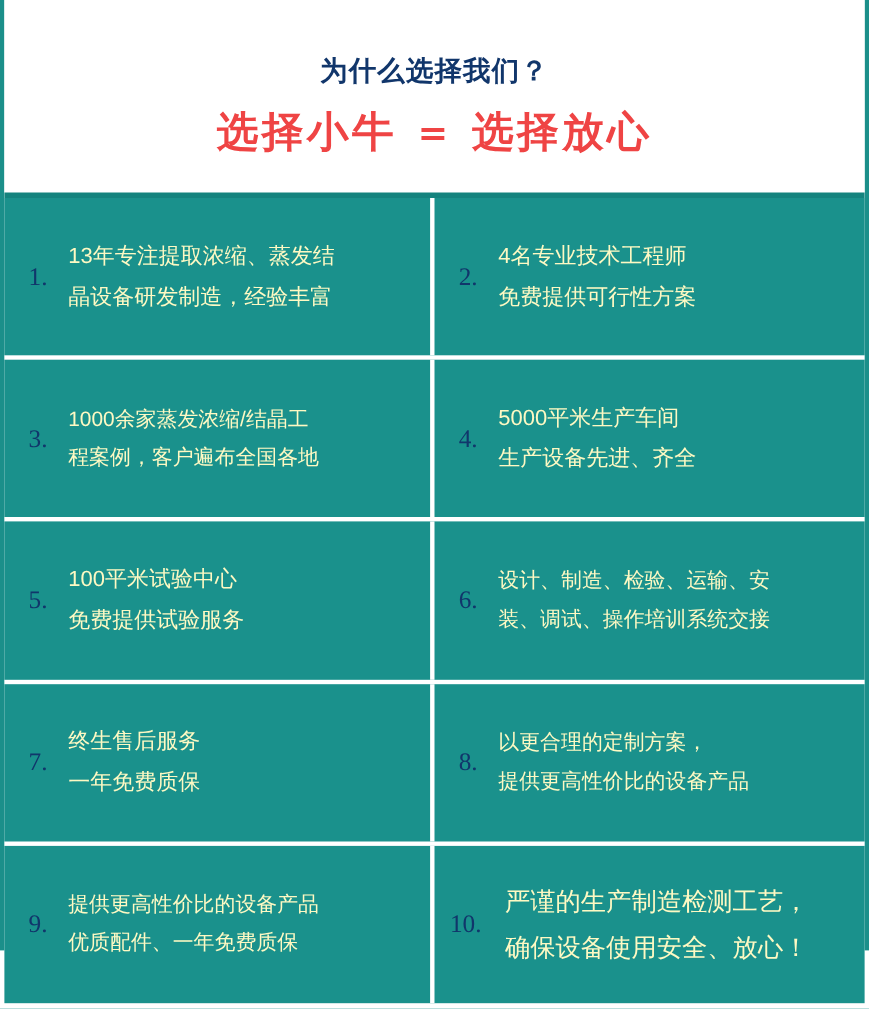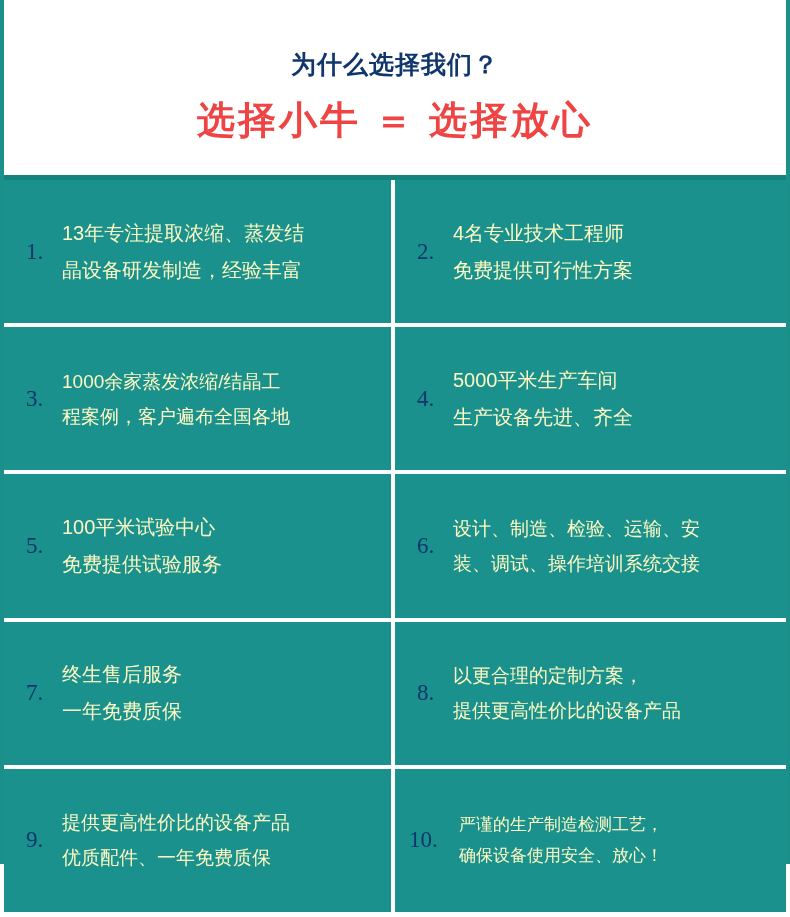--- a/index.html
+++ b/index.html
@@ -104,21 +104,21 @@
     min-width: 0;
   }
   .txt .l {
     display: block;
     white-space: nowrap;
   }
   .txt.sm .l {
     font-size: 19px;
   }
   .txt.xs .l {
-    font-size: 17px;
+    font-size: 23px;
   }
 </style>
 </head>
 <body>
 
 <div class="page">
 
   <div class="header">
     <div class="header-line1">为什么选择我们？</div>
     <div class="header-line2">选择小牛 ＝ 选择放心</div>

